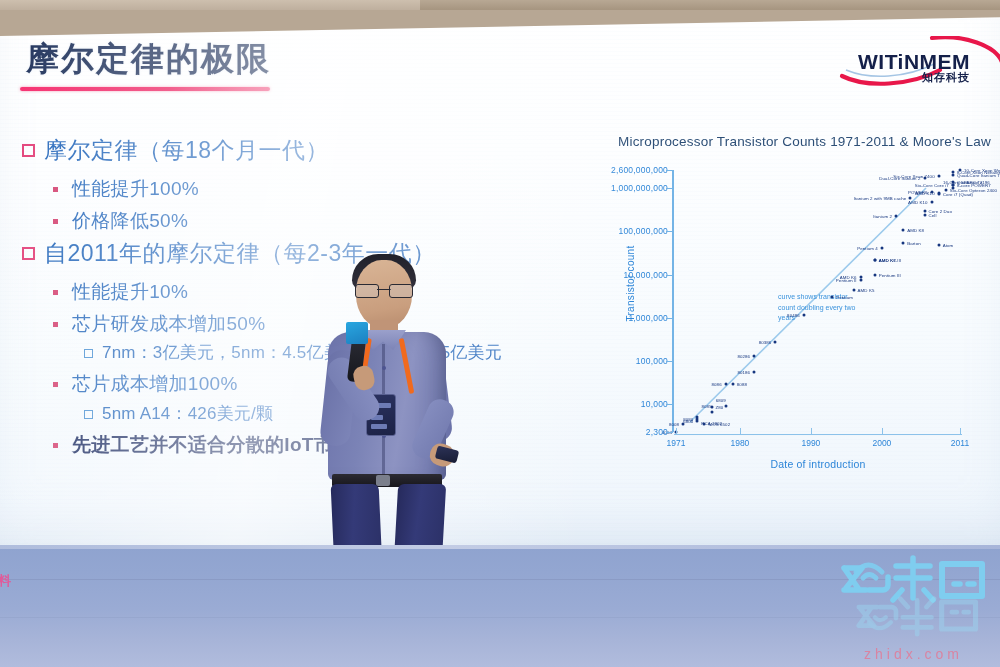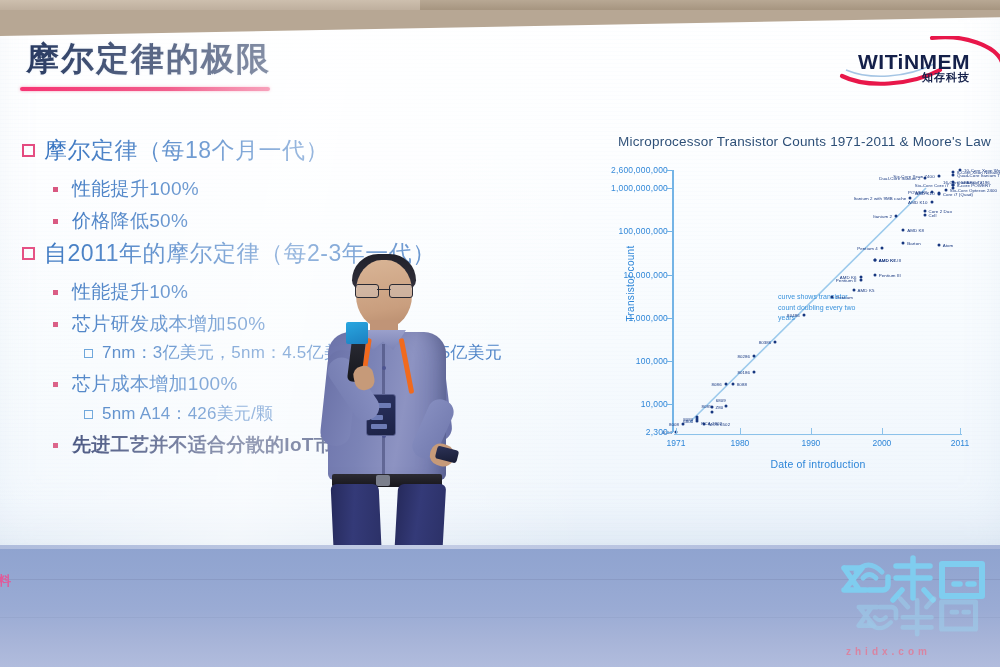--- a/index.html
+++ b/index.html
@@ -143,22 +143,22 @@
   .floor .seam{position:absolute;left:0;width:1000px;height:1px;background:rgba(120,135,175,.35);}
 
   
   .src-note{position:absolute;left:-16px;top:572px;font-size:13px;color:#e05b9a;font-weight:bold;
     letter-spacing:1px;}
 
   
   .wm{position:absolute;left:836px;top:544px;width:156px;height:62px;}
   .wm-r{position:absolute;left:852px;top:592px;width:132px;height:54px;opacity:.55;
     transform:scaleY(-1);}
-  .wm-url{position:absolute;left:846px;top:646px;font-size:10px;color:#e8738f;letter-spacing:4px;
-    opacity:.75;font-family:"Liberation Sans",sans-serif;font-weight:bold;}
+  .wm-url{position:absolute;left:864px;top:646px;font-size:14px;color:#e8738f;letter-spacing:4px;
+    opacity:.75;font-family:"Liberation Sans",sans-serif;}
 </style>
 </head>
 <body>
 
 <div id="stage">
 
   <div class="wall-top"></div>
 
   <div class="screen">
     <div class="scanlines"></div>

